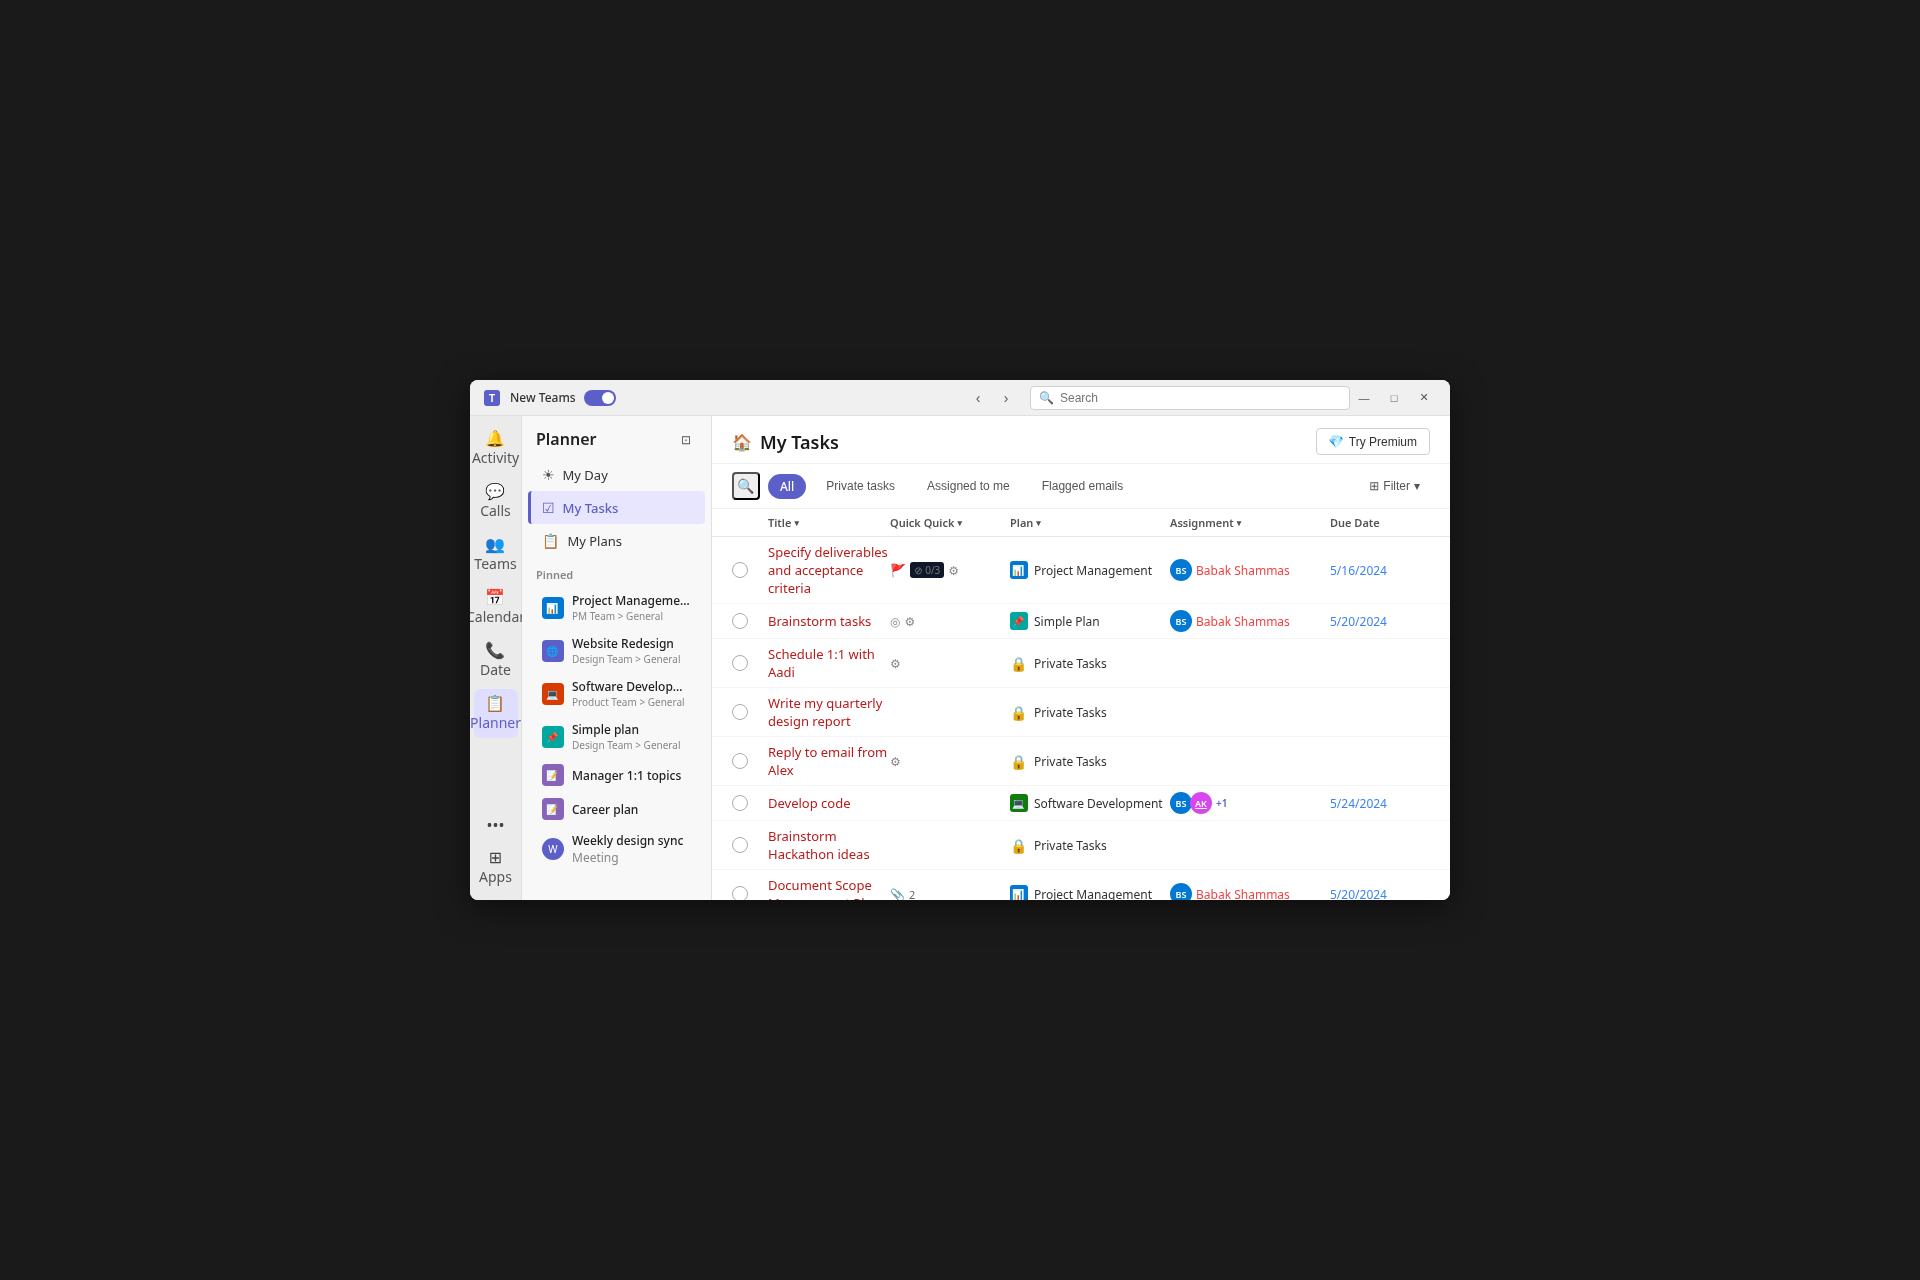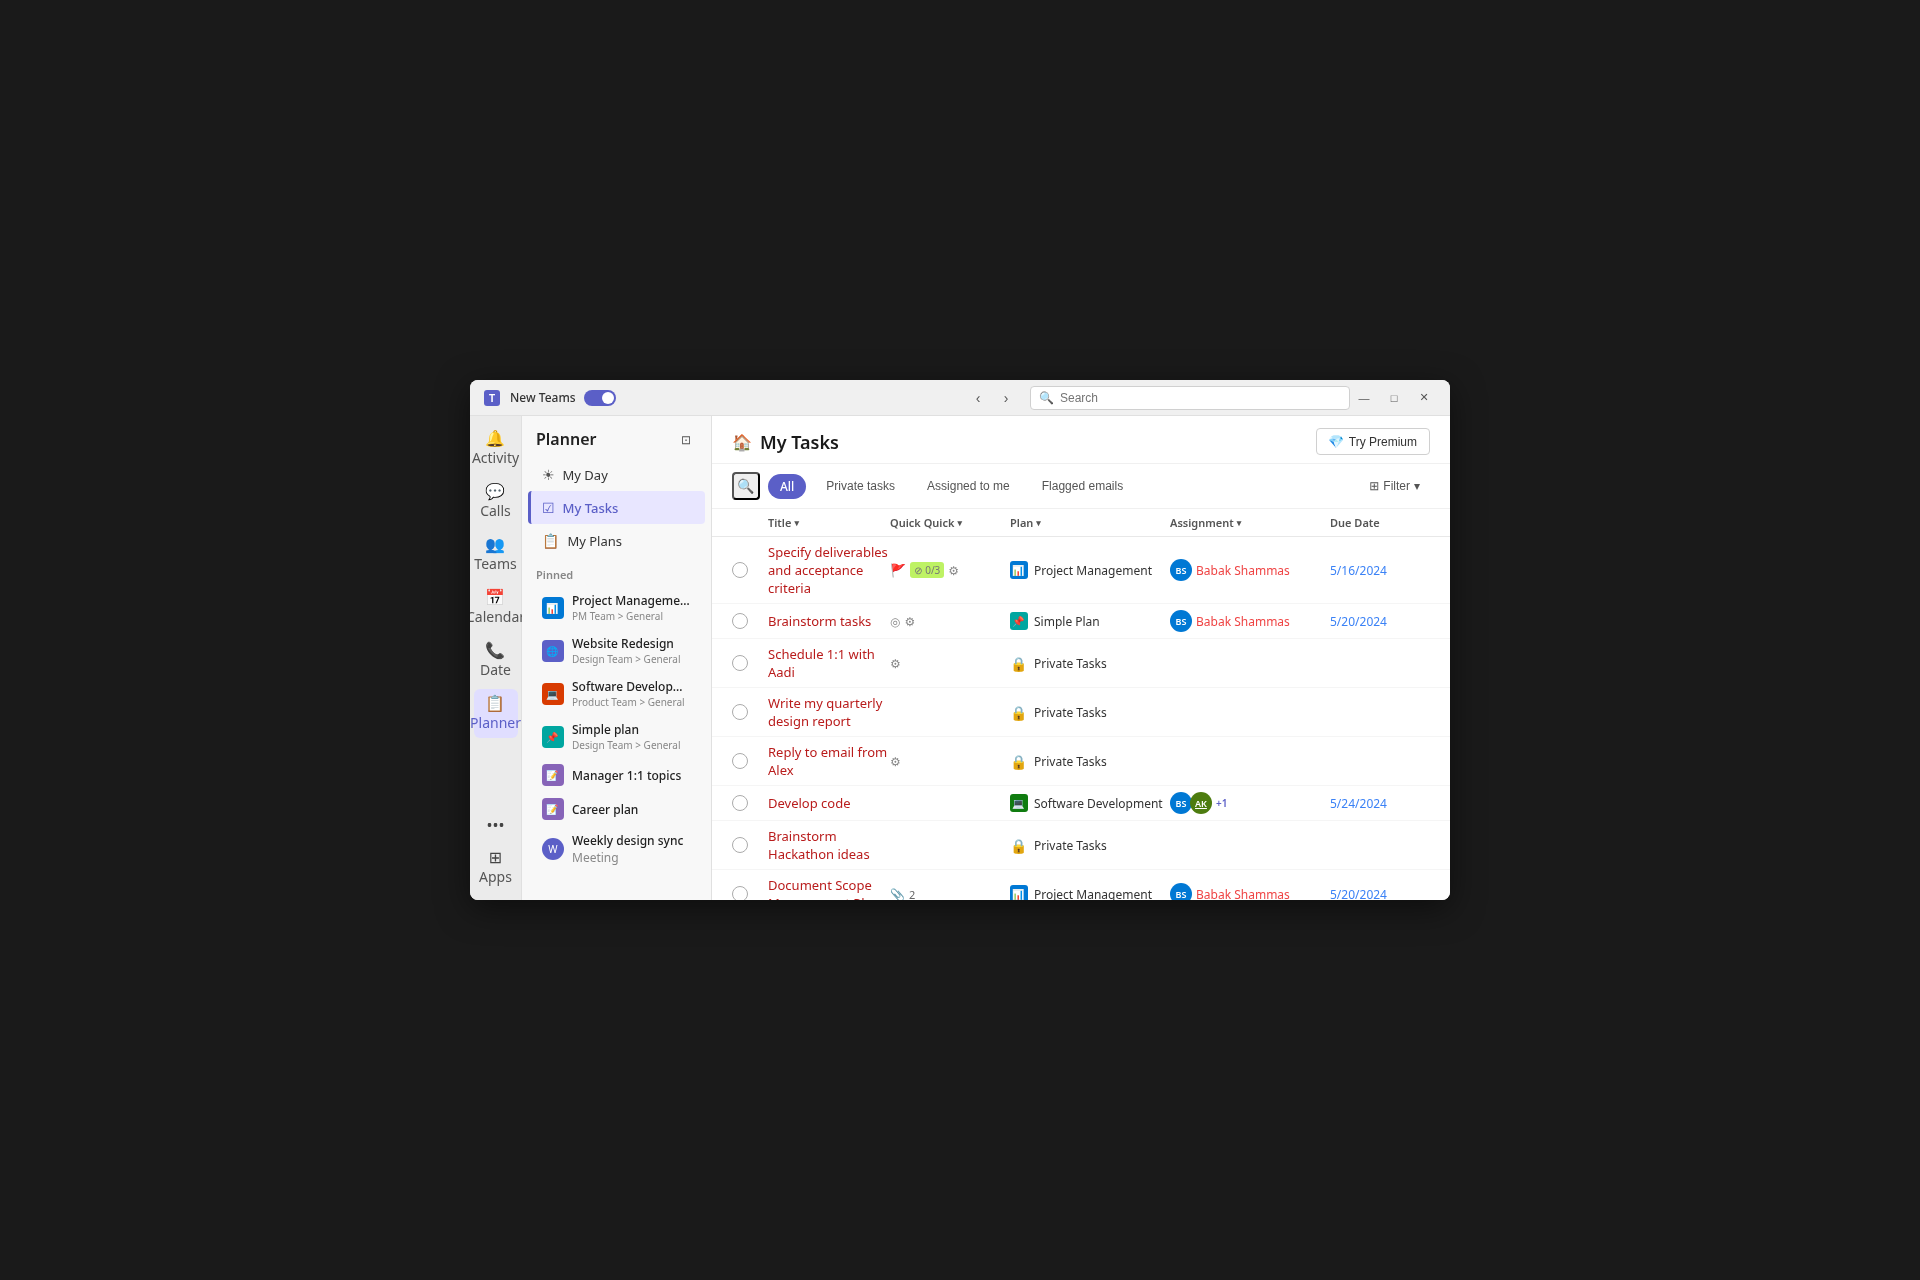--- a/index.html
+++ b/index.html
@@ -409,21 +409,21 @@
     }
     .task-title-cell { display: flex; align-items: center; gap: 4px; font-size: 13px; color: #b91c1c; }
     .task-quick-look { display: flex; align-items: center; gap: 4px; }
     .priority-flag { font-size: 13px; }
     .progress-badge {
       display: flex;
       align-items: center;
       gap: 2px;
       font-size: 10px;
       color: #777;
-      background: #bef264;
+      background: #0f172a;
       border-radius: 3px;
       padding: 1px 4px;
     }
     .quick-icon { font-size: 12px; color: #888; }
     .plan-cell { display: flex; align-items: center; gap: 6px; font-size: 12px; color: #333; }
     .plan-icon {
       width: 18px;
       height: 18px;
       border-radius: 3px;
       display: flex;
@@ -758,21 +758,21 @@
           <div class="task-title-cell">
             <span>Develop code</span>
           </div>
           <div class="task-quick-look"></div>
           <div class="plan-cell">
             <div class="plan-icon bg-green">💻</div>
             <span>Software Development</span>
           </div>
           <div class="assignment-cell">
             <div class="avatar-circle" style="background:#0078d4;">BS</div>
-            <div class="avatar-circle" style="background:#4d7c0f;margin-left:-6px;text-decoration:underline;">AK</div>
+            <div class="avatar-circle" style="background:#d946ef;margin-left:-6px;text-decoration:underline;">AK</div>
             <span class="avatar-count">+1</span>
           </div>
           <div class="due-date">5/24/2024</div>
         </div>
 
         <div class="task-row">
           <div class="task-checkbox"></div>
           <div class="task-title-cell">
             <span>Brainstorm Hackathon ideas</span>
           </div>

